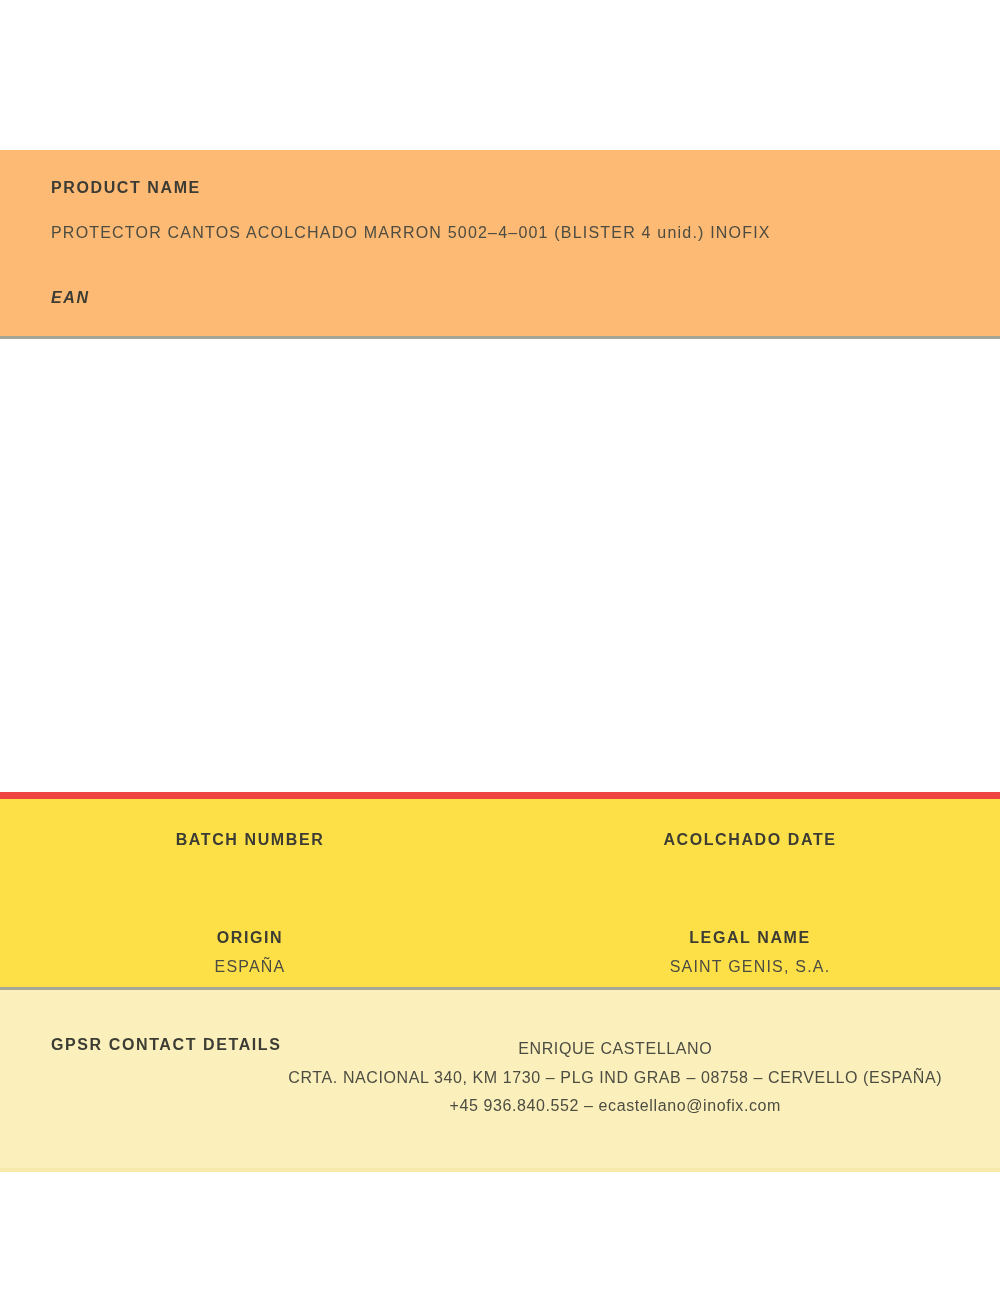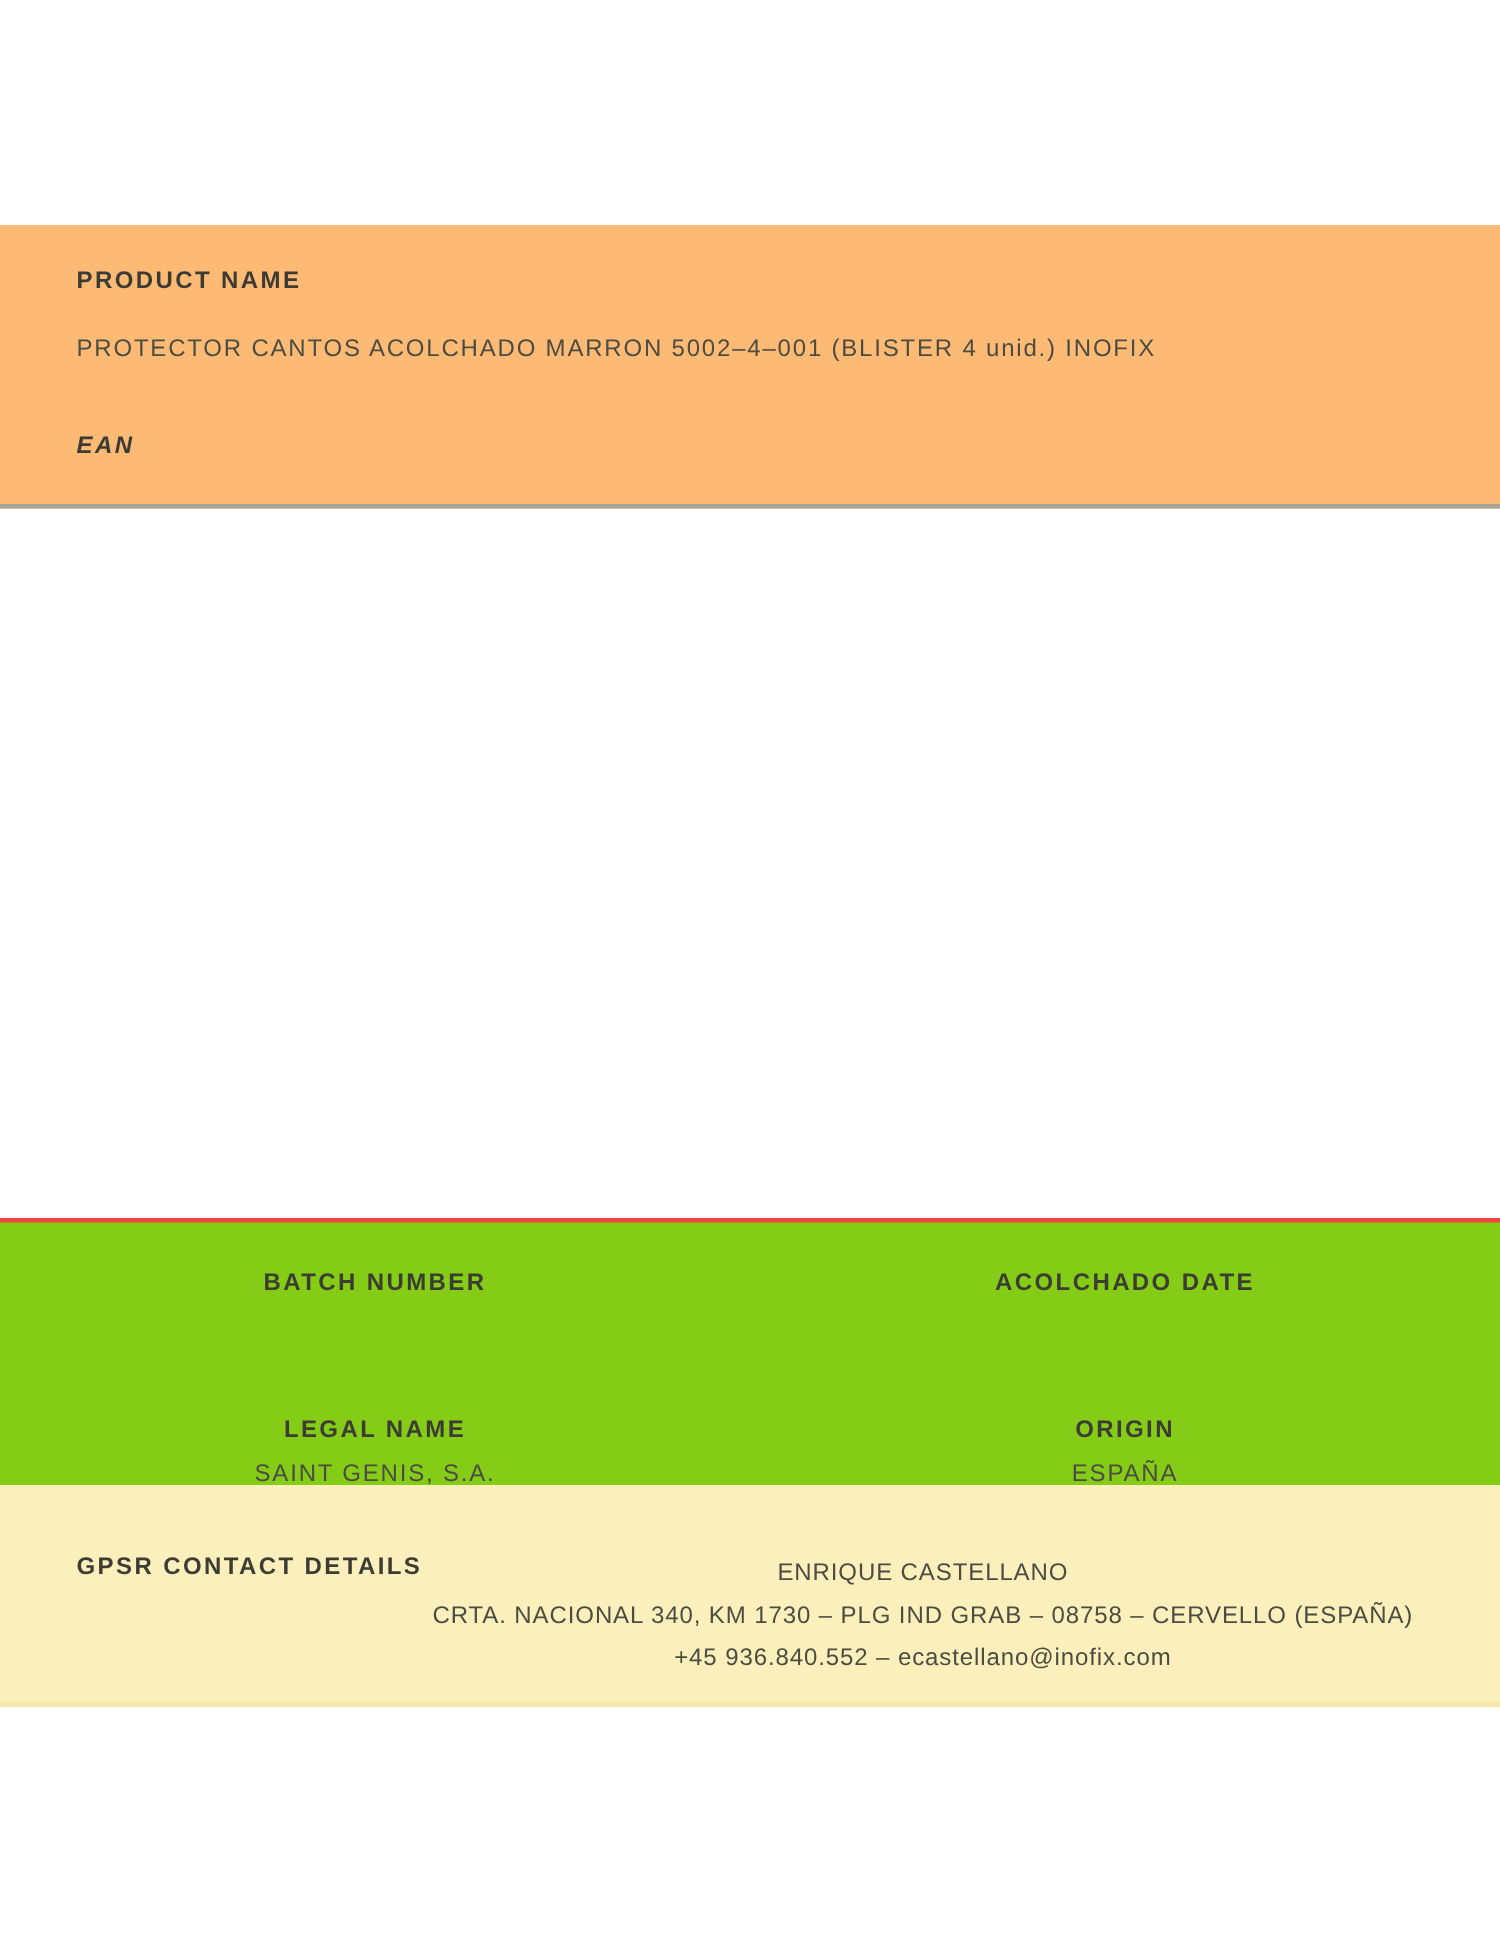--- a/index.html
+++ b/index.html
@@ -22,29 +22,29 @@
     box-sizing: border-box;
   }
   .band-top {
     top: 150px;
     height: 189px;
     background: #fdba74;
     border-bottom: 3px solid #a6a698;
     padding: 28px 51px 0 51px;
   }
   .band-mid {
-    top: 812px;
+    top: 792px;
     height: 198px;
-    background: #84cc16;
-    border-top: 3px solid #ef4444;
+    background: #fde047;
+    border-top: 7px solid #ef4444;
     border-bottom: 3px solid #a6a698;
   }
   .band-bottom {
     top: 990px;
-    height: 148px;
+    height: 182px;
     background: #fbf0bb;
     border-bottom: 4px solid #f6e9a9;
     padding: 45px 51px 0 51px;
   }
   .label {
     font-weight: bold;
     font-size: 16px;
     letter-spacing: 1.6px;
     line-height: 20px;
     color: #3c3c34;
@@ -105,26 +105,26 @@
         <div class="label">BATCH NUMBER</div>
         <div class="value"></div>
       </div>
       <div class="mid-cell">
         <div class="label">ACOLCHADO DATE</div>
         <div class="value"></div>
       </div>
     </div>
     <div class="mid-row2">
       <div class="mid-cell">
+        <div class="label">ORIGIN</div>
+        <div class="value">ESPAÑA</div>
+      </div>
+      <div class="mid-cell">
         <div class="label">LEGAL NAME</div>
         <div class="value">SAINT GENIS, S.A.</div>
-      </div>
-      <div class="mid-cell">
-        <div class="label">ORIGIN</div>
-        <div class="value">ESPAÑA</div>
       </div>
     </div>
   </section>
 
   <section class="band band-bottom">
     <div class="contact-flex">
       <div class="label">GPSR CONTACT DETAILS</div>
       <div class="contact-right">
         <div class="contact-line">ENRIQUE CASTELLANO</div>
         <div class="contact-line">CRTA. NACIONAL 340, KM 1730 – PLG IND GRAB – 08758 – CERVELLO (ESPAÑA)</div>

